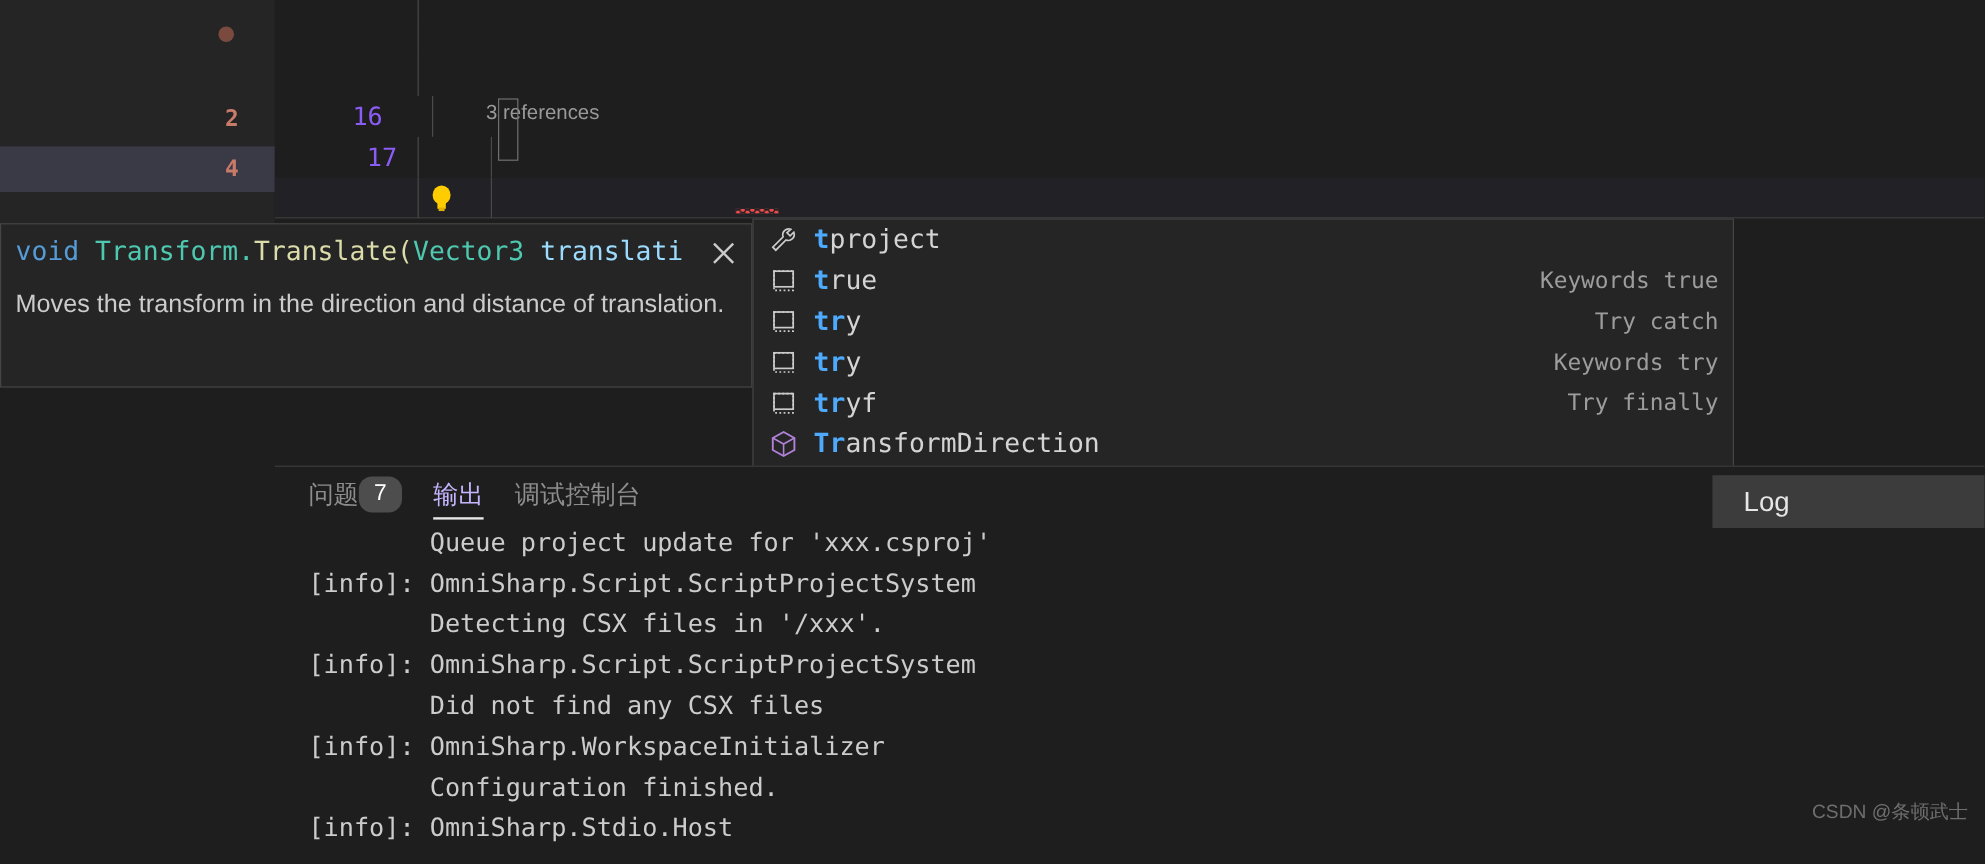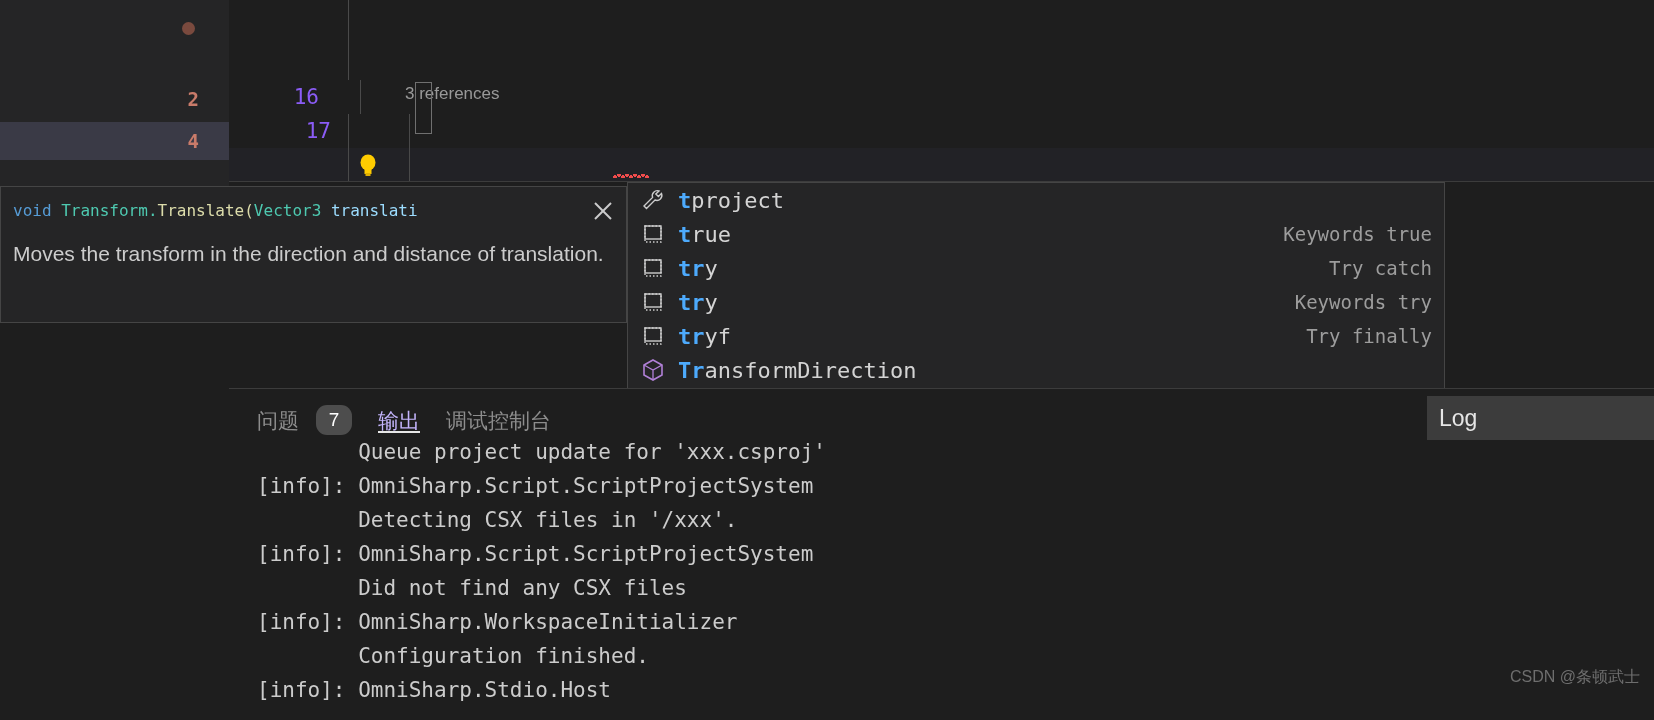--- a/index.html
+++ b/index.html
@@ -41,21 +41,21 @@
   .squiggle { position:absolute; height:4px;
       background-image:
         radial-gradient(circle at 2px 3px, #f14c4c 1.6px, transparent 1.8px),
         radial-gradient(circle at 6px 1px, #f14c4c 1.6px, transparent 1.8px);
       background-size:8px 4px; }
 
   
   .sighelp { position:absolute; left:0; top:186px; width:627px; height:137px;
              background:#252526; border:1px solid #454545; }
   .sig-row { position:relative; height:48px; line-height:48px; padding:0 12px;
-             font-size:16px; font-family:"DejaVu Sans Mono", monospace; white-space:nowrap;
+             font-size:22px; font-family:"DejaVu Sans Mono", monospace; white-space:nowrap;
              overflow:hidden; }
   .sig-type { color:#569cd6; }
   .sig-class { color:#4ec9b0; }
   .sig-method { color:#dcdcaa; }
   .sig-param { color:#9cdcfe; }
   .sig-close { position:absolute; right:10px; top:11px; width:26px; height:26px;
                cursor:pointer; }
   .sig-doc { padding:4px 12px 10px 12px; color:#cccccc; font-size:21px; line-height:1.45;
              font-family:"Liberation Sans", sans-serif; }
 
@@ -69,37 +69,37 @@
               white-space:nowrap; }
   .sg-label .hl { color:#4daafc; font-weight:bold; }
   .sg-detail { position:absolute; right:12px; font-size:19px; color:#9d9d9d;
                font-family:"DejaVu Sans Mono", monospace; white-space:nowrap; }
 
   
   .panel { position:absolute; left:229px; top:388px; width:1425px; height:332px;
            background:#1e1e1e; border-top:1px solid #3c3c3c; }
   .panel-tabs { position:relative; height:46px; padding-left:28px; display:flex;
                 align-items:center; gap:26px; }
-  .ptab { position:relative; display:flex; align-items:flex-end; gap:17px; height:46px;
+  .ptab { position:relative; display:flex; align-items:center; gap:0; height:46px;
           color:#8d8d8d; font-size:21px; font-family:"Liberation Sans", sans-serif; cursor:pointer; }
   .ptab.active { color:#c4b5fd; }
   .ptab.active::after { content:""; position:absolute; left:0; right:0; bottom:2px;
                         height:2px; background:#e7e7e7; }
   .badge { background:#4d4d4d; color:#ffffff; border-radius:11px; min-width:36px;
            height:30px; line-height:30px; text-align:center; font-size:19px; padding:0 8px;
            font-family:"Liberation Sans", sans-serif; }
   .log { position:absolute; left:0; top:46px; width:1425px; height:286px; overflow:hidden;
          padding-left:28px; }
   .log-line { height:34px; line-height:34px; white-space:pre; color:#cccccc;
               font-size:21px; font-family:"DejaVu Sans Mono", monospace; }
 
   
   .logsel { position:absolute; left:1427px; top:396px; width:227px; height:44px;
             background:#3c3c3c; color:#e6e6e6; font-size:23px; line-height:44px;
-            padding-left:12px; font-family:"Liberation Sans", sans-serif; }
+            padding-left:26px; font-family:"Liberation Sans", sans-serif; }
 
   .watermark { position:absolute; right:14px; bottom:32px; color:#6e6e6e; font-size:16px;
                font-family:"Liberation Sans", sans-serif; }
 
   .topline { position:absolute; left:229px; top:181px; width:1425px; height:1px; background:#3c3c3c; }
 </style>
 </head>
 <body>
 
 <div class="screen">

